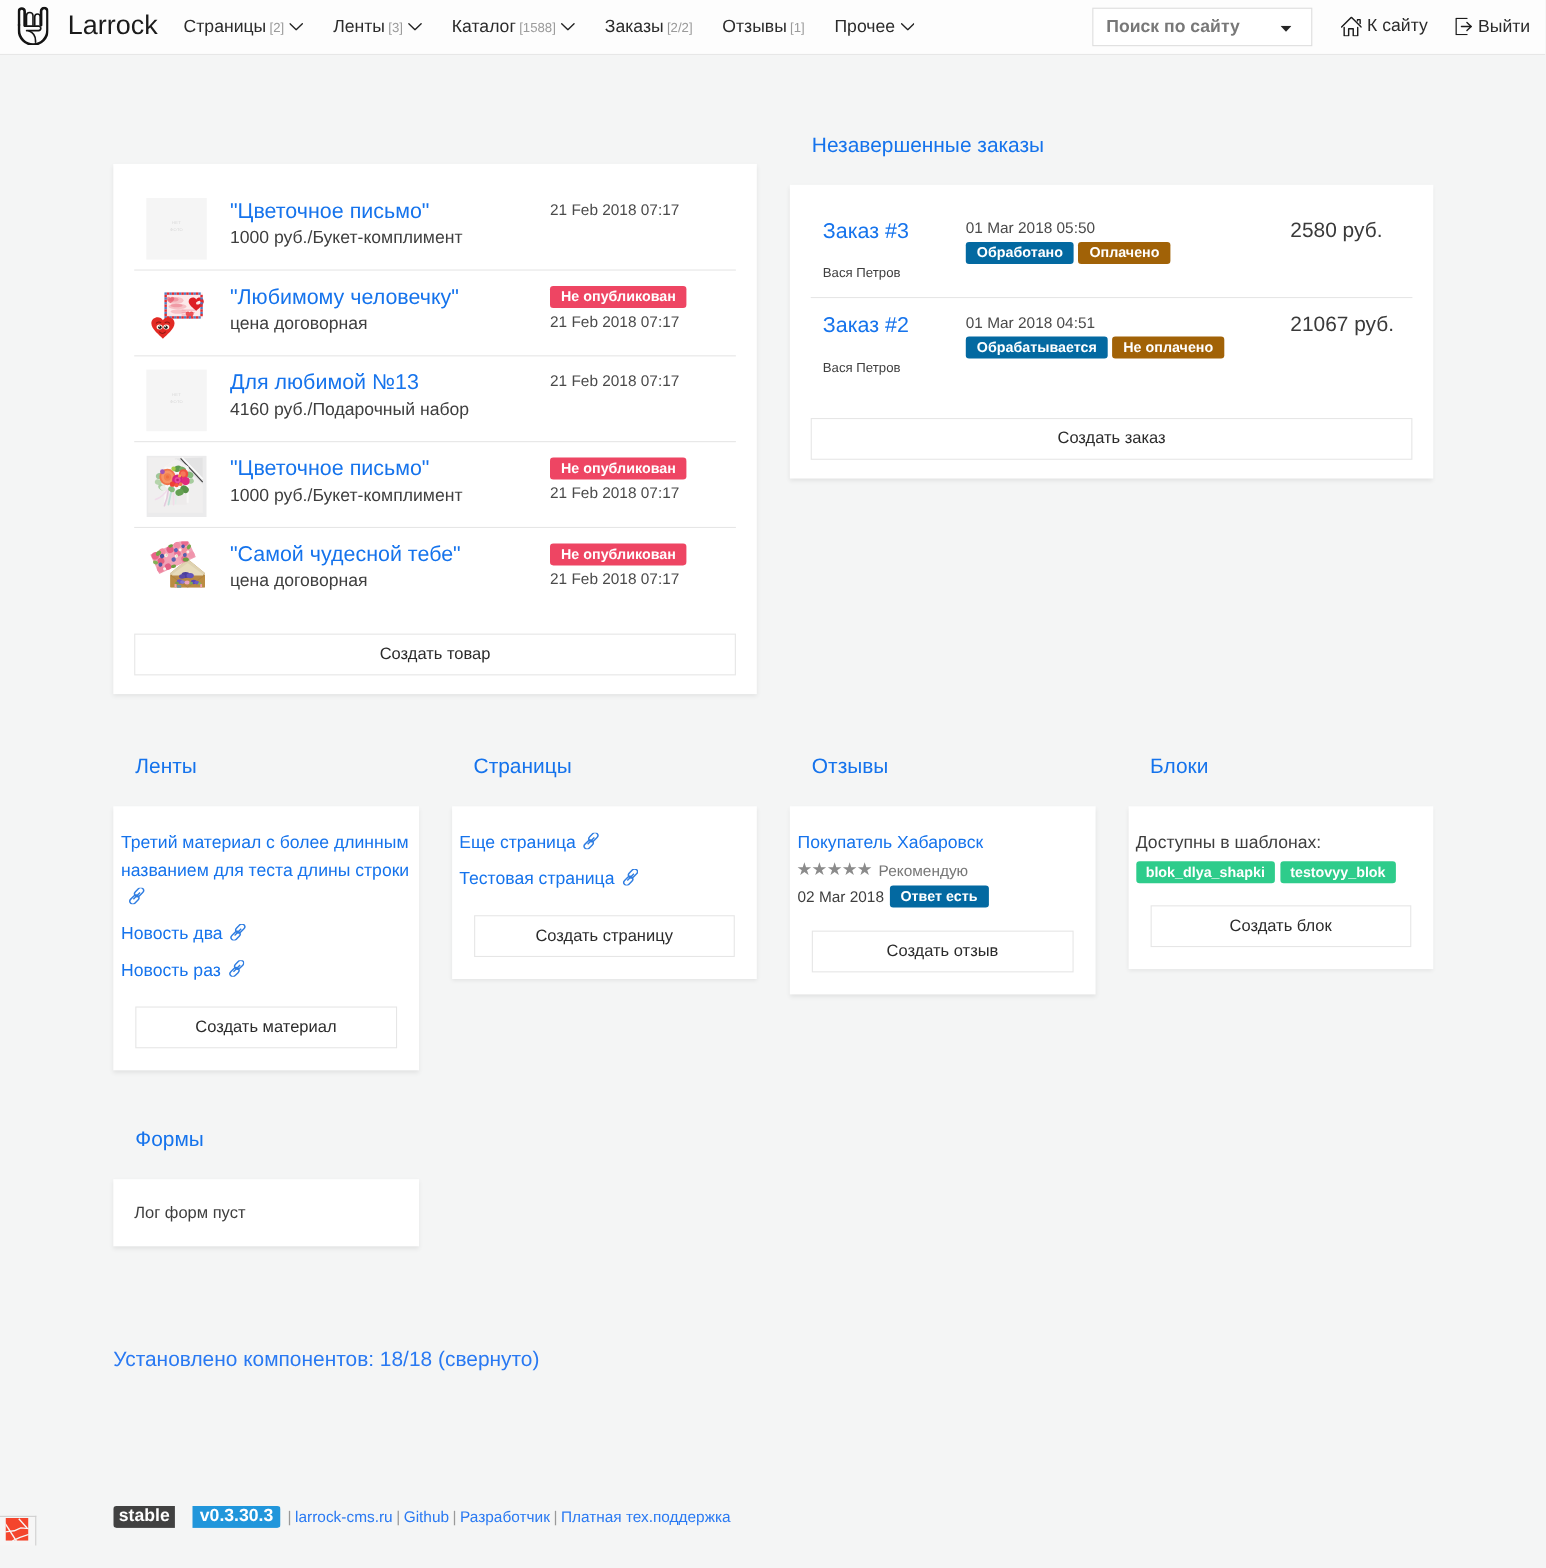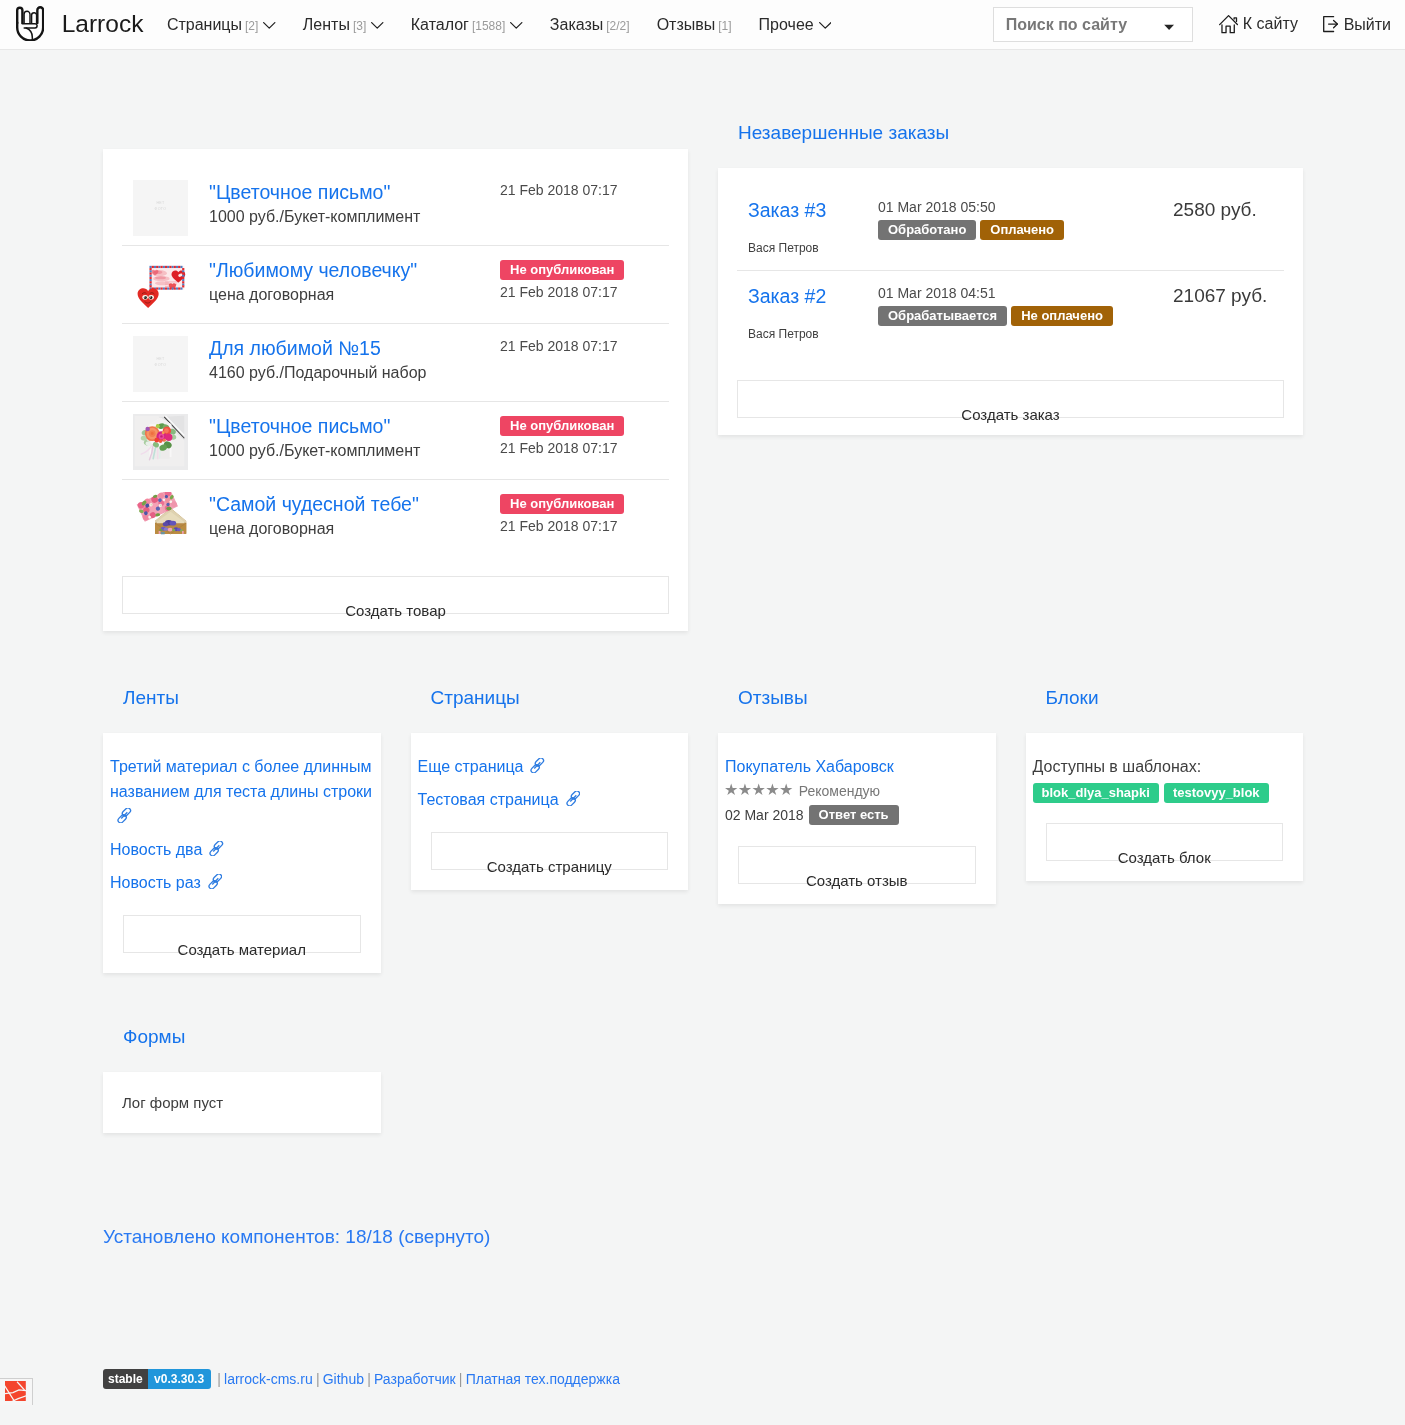--- a/index.html
+++ b/index.html
@@ -30,42 +30,42 @@
   .caret-svg { margin-left:5px; position:relative; top:-1px; }
   .nav-right { margin-left:auto; display:flex; align-items:center; }
   .search-box { width:200px; height:35px; border:1px solid #dedede; background:#fff; display:flex; align-items:center; padding:0 12.5px 0 12px; position:relative; cursor:pointer; margin-right:26.5px; flex:none; }
   .search-ph { color:#787878; font-size:16px;font-weight:bold; }
   .search-dd { position:absolute; right:18px; top:50%; transform:translateY(-50%); }
   .nav-link { display:flex; align-items:center; color:#2b2b2b; font-size:16px; white-space:nowrap; cursor:pointer; }
   .nav-link + .nav-link { margin-left:25px; }
   .nav-link svg { margin-right:4.5px; position:relative; top:2px; }
   .sect-title { color:#1573ec; font-size:19px; font-weight:400; margin:0; padding:0 0 0 20px; line-height:19px; height:19px; position:relative; top:-9px; }
   .panel { background:#fff; box-shadow:0 2px 4px rgba(0,0,0,.075); }
-  .btn-wide { display:block; width:100%; text-align:center; border:1px solid #e6e6e6; background:#fff; padding:16px; height:38px; line-height:36px; font-size:15px; color:#2b2b2b; font-family:inherit; cursor:pointer; }
+  .btn-wide { display:block; width:100%; text-align:center; border:1px solid #e6e6e6; background:#fff; padding:0; height:38px; line-height:36px; font-size:15px; color:#2b2b2b; font-family:inherit; cursor:pointer; }
 
   
   .row1 { display:flex; padding-top:82px; }
   .col-catalog { width:585px; margin-left:103px; }
   .col-orders { width:585px; margin-left:30px; }
   .panel-body { padding:31px 19px 0 19px; }
 
   
   .cat-item { display:flex; align-items:flex-start; padding:0 0 9px 0; border-bottom:1px solid #e6e6e6; margin-bottom:12px; }
   .cat-item:last-of-type { border-bottom:none; margin-bottom:0; padding-bottom:0; }
   .thumb { width:55px; height:56px; flex:none; margin-left:11px; margin-right:21px; overflow:hidden; position:relative; }
   .thumb.ph { background:#f5f5f5; display:flex; flex-direction:column; align-items:center; justify-content:center; padding-bottom:4px; }
   .thumb.ph span { font-size:3.6px; color:#d6d6d6; letter-spacing:.35px; line-height:6px; }
   .cat-main { width:291px; flex:none; min-width:0; padding-top:1px; }
   .cat-name { font-size:19.5px; color:#1573ec; display:block; line-height:1.15; }
   .cat-meta { font-size:16px; color:#3e3e3e; margin-top:4px; line-height:1.2; }
   .cat-right { width:188px; flex:none; padding-top:2px; margin-left:auto; }
   .cat-date { font-size:14px; color:#4a4a4a; line-height:1.2; }
   .badge { display:inline-block; color:#fff; font-size:13px; font-weight:bold; padding:0 10px; border-radius:3px; line-height:20px; height:20px; white-space:nowrap; }
   .badge-danger { background:#ee4563; }
-  .badge-success { background:#737373; }
+  .badge-success { background:#0369a1; }
   .badge-warning { background:#a16207; }
   .cat-badge { margin-bottom:4px; }
   .cat-create { padding:28px 19px 17px; }
 
   
   .ord-item { display:flex; align-items:flex-start; padding:0 0 14px 0; border-bottom:1px solid #e6e6e6; margin-bottom:14px; }
   .ord-item:last-of-type { border-bottom:none; margin-bottom:0; padding-bottom:0; }
   .ord-left { width:130px; flex:none; margin-left:11px; }
   .ord-name { font-size:19.5px; color:#1573ec; display:block; line-height:1.15; }
   .ord-cust { font-size:12px; color:#3e3e3e; margin-top:20px; line-height:1.2; }
@@ -109,21 +109,21 @@
 
   
   .components { padding-top:93px; padding-left:103px; }
   .components a { font-size:19px; color:#2979f2; }
 
   
   .footer { position:absolute; left:0; right:0; top:1364px; }
   .footer-inner { padding-left:103px; padding-top:0px; }
   .copyright { font-size:14px; color:#8a8a8a; line-height:1.2; }
   .foot-links { margin-top:5px; display:flex; align-items:center; font-size:14px; height:20px; }
-  .vbadge { display:inline-flex; height:19.7px; border-radius:3px; overflow:hidden; font-size:12px; font-weight:bold; margin-right:3.5px; }
+  .vbadge { display:inline-flex; height:19.7px; border-radius:3px; overflow:hidden; font-size:16px; font-weight:bold; margin-right:3.5px;gap:16px; }
   .vbadge .l { background:#414141; color:#fff; padding:0 5px; display:flex; align-items:center; }
   .vbadge .r { background:#2196db; color:#fff; padding:0 6.4px; display:flex; align-items:center; }
   .foot-links a { color:#2979f2; }
   .foot-sep { color:#999; margin:0 3.2px; }
 
   
   .debugbar { position:absolute; left:0; top:1378px; width:33px; height:27px; background:#f6f6f6; border:1px solid #cfcfcf; border-left:none; border-bottom:none; display:flex; align-items:center; justify-content:center; padding:4px 0 3px 4.8px; justify-content:flex-start; }
 </style>
 </head>
 <body>
@@ -326,21 +326,21 @@
             <div class="cat-date">21 Feb 2018 07:17</div>
           </div>
         </div>
 
         <div class="cat-item">
           <div class="thumb ph">
             <span>НЕТ</span>
             <span>ФОТО</span>
           </div>
           <div class="cat-main">
-            <a class="cat-name">Для любимой №15</a>
+            <a class="cat-name">Для любимой №13</a>
             <div class="cat-meta">4160 руб./Подарочный набор</div>
           </div>
           <div class="cat-right">
             <div class="cat-date">21 Feb 2018 07:17</div>
           </div>
         </div>
 
         <div class="cat-item">
           <div class="thumb"><svg width="55" height="56" viewBox="0 0 60 60" preserveAspectRatio="none">
                 <rect width="60" height="60" fill="#ebebec"></rect>

